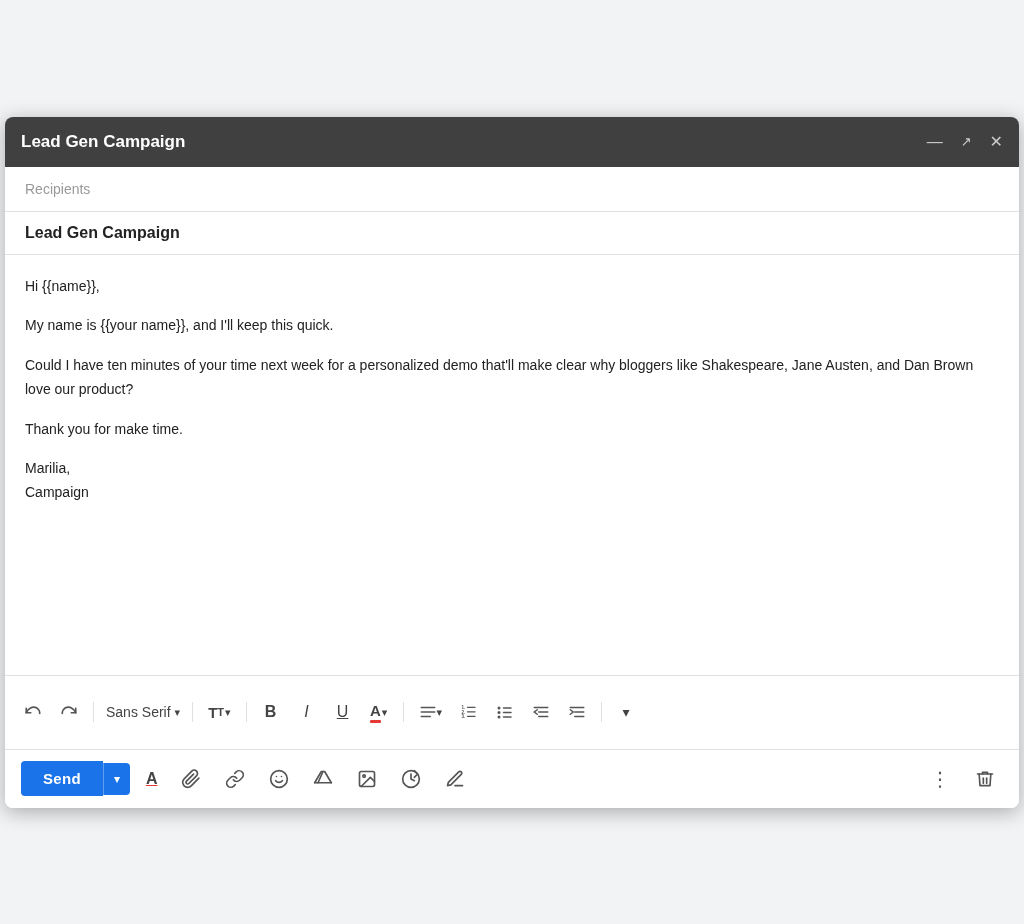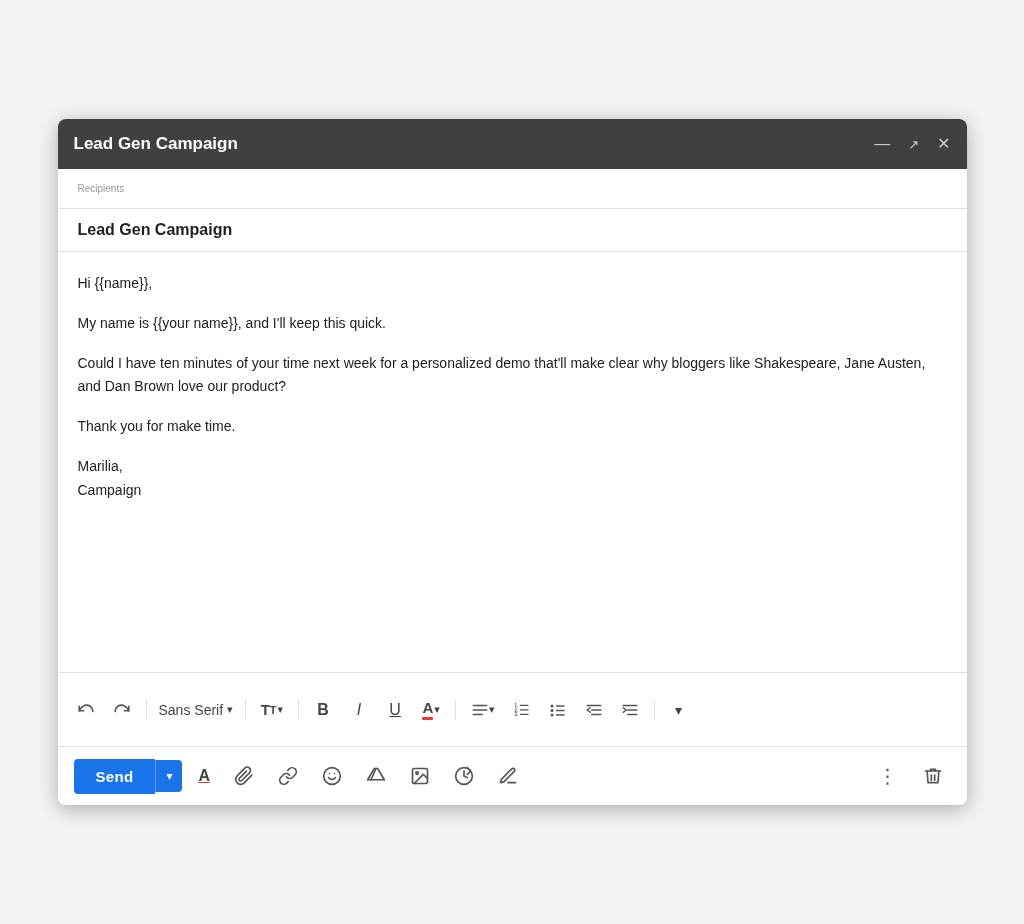--- a/index.html
+++ b/index.html
@@ -5,21 +5,21 @@
     * { box-sizing: border-box; margin: 0; padding: 0; }
     body {
       font-family: 'Arial', sans-serif;
       background: #f1f3f4;
       display: flex;
       justify-content: center;
       align-items: center;
       min-height: 100vh;
     }
     .compose-window {
-      width: 909px;
+      width: 1014px;
       background: #fff;
       border-radius: 8px;
       box-shadow: 0 4px 20px rgba(0,0,0,0.3);
       overflow: hidden;
       display: flex;
       flex-direction: column;
     }
     .title-bar {
       background: #404040;
       color: #fff;
@@ -43,21 +43,21 @@
       cursor: pointer;
       font-size: 16px;
       color: #ccc;
       line-height: 1;
     }
 
     .recipients-row {
       padding: 14px 20px;
       border-bottom: 1px solid #e0e0e0;
       color: #999;
-      font-size: 10px;
+      font-size: 14px;
     }
     .subject-row {
       padding: 12px 20px;
       border-bottom: 1px solid #e0e0e0;
       font-size: 16px;
       font-weight: 700;
       color: #222;
     }
     .body-area {
       padding: 20px 20px 10px 20px;

